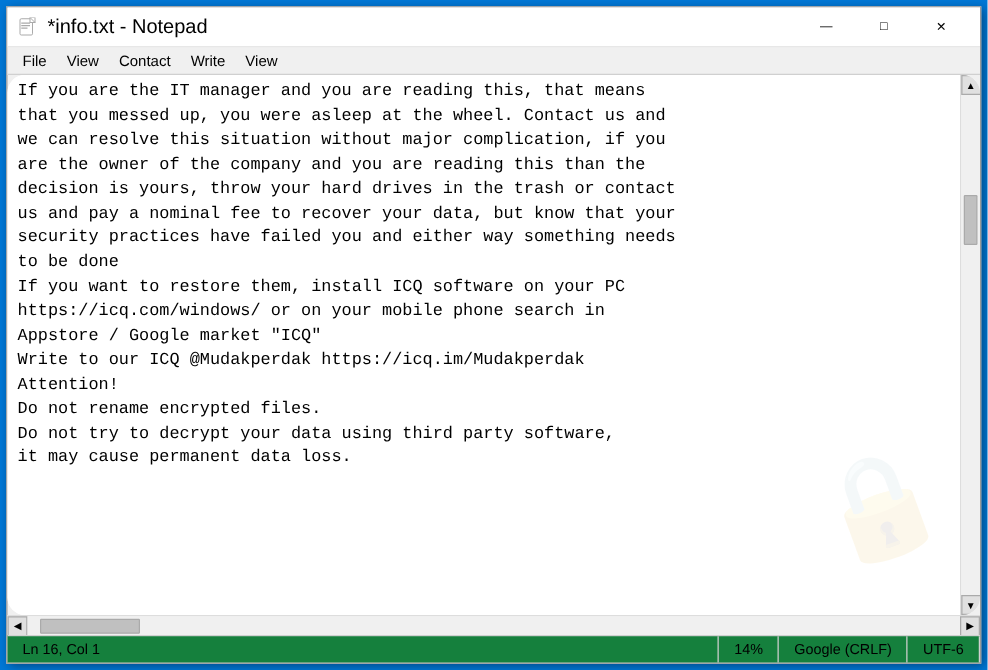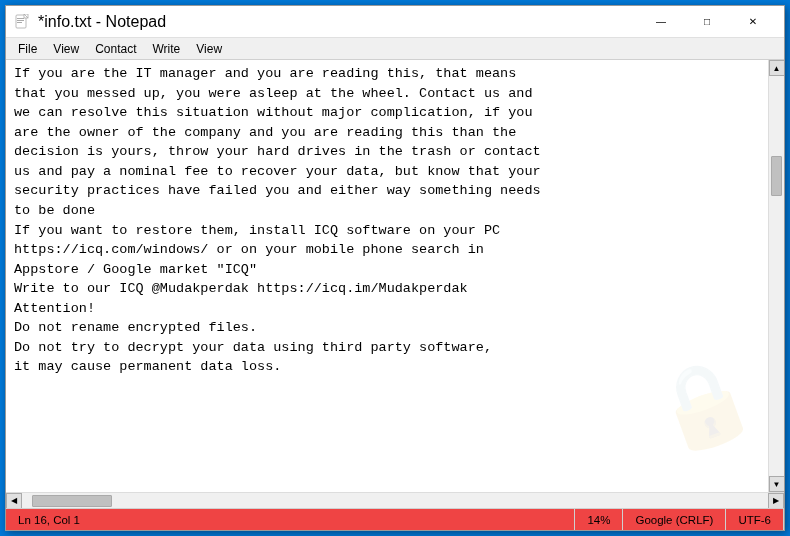--- a/index.html
+++ b/index.html
@@ -82,20 +82,21 @@
       cursor: pointer;
     }
 
     .editor-area {
       flex: 1;
       display: flex;
       flex-direction: column;
       overflow: hidden;
       background: #fff;
       position: relative;
+      border-radius: 14px;
     }
 
     .editor-content {
       flex: 1;
       padding: 4px 8px;
       font-family: 'Courier New', Courier, monospace;
       font-size: 13.5px;
       line-height: 1.45;
       color: #000;
       overflow-y: auto;
@@ -184,21 +185,21 @@
       top: 2px;
       width: 80px;
       height: 12px;
       background: #c0c0c0;
       border: 1px solid #aaa;
       border-radius: 1px;
     }
 
     .status-bar {
       height: 22px;
-      background: #ef4444;
+      background: #15803d;
       border-top: 1px solid #d0d0d0;
       display: flex;
       align-items: center;
       flex-shrink: 0;
     }
 
     .status-section {
       padding: 0 12px;
       font-size: 11.5px;
       color: #000;

